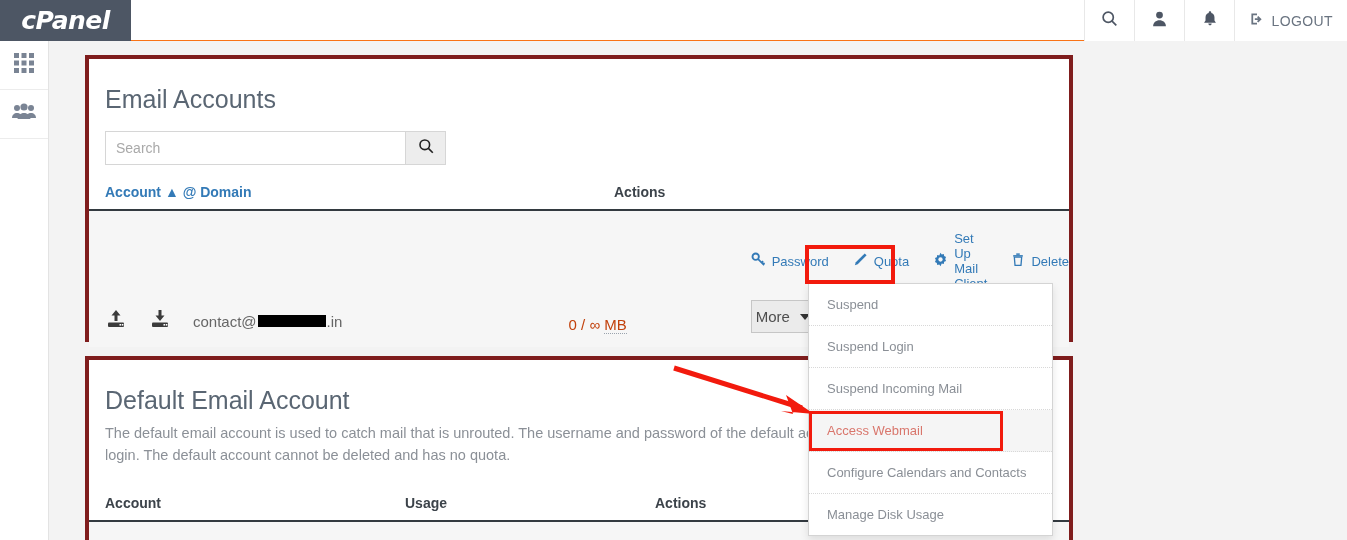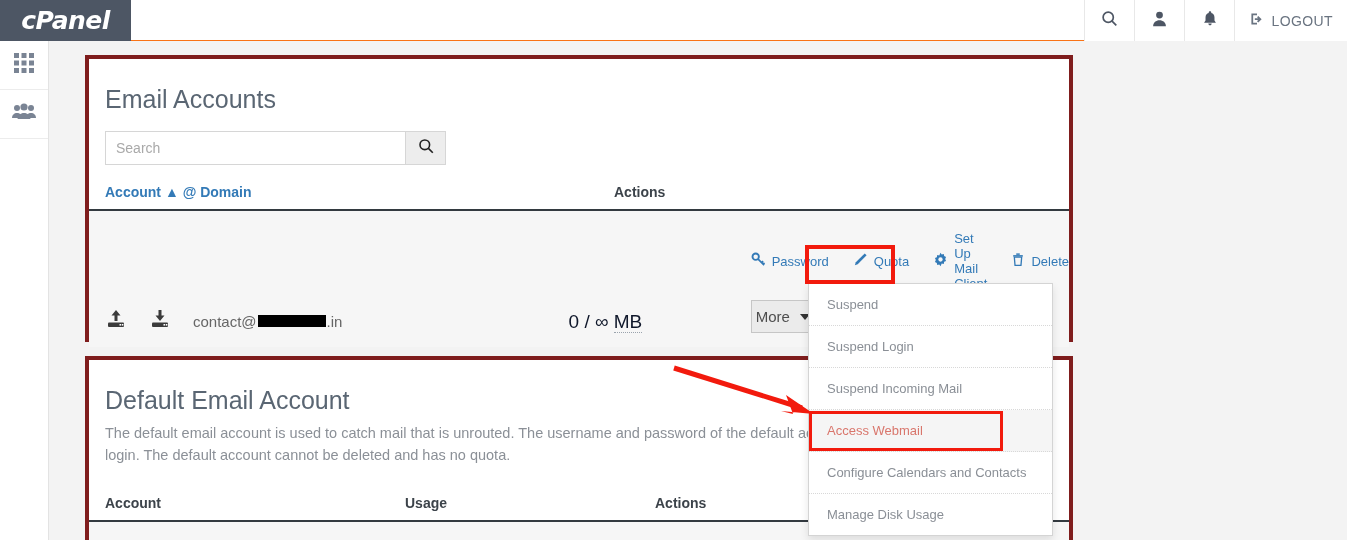--- a/index.html
+++ b/index.html
@@ -86,21 +86,21 @@
   .col-usage   { width: 200px; }
   .col-actions { flex: 1; }
 
   .trow {
     display: flex; align-items: flex-end; background: #f6f6f6;
     padding: 12px 0 14px 16px; min-height: 86px;
   }
   .cell-acct { width: 509px; display: flex; align-items: center; gap: 22px; padding-top: 16px; }
   .acct-text { font-size: 15px; color: #666; display: flex; align-items: center; }
   .redacted { display: inline-block; width: 68px; height: 12px; background: #000; margin: 0 1px; }
-  .cell-usage { width: 200px; font-size: 19px; color: #0f172a; padding-top: 18px; }
+  .cell-usage { width: 200px; font-size: 15px; color: #c2410c; padding-top: 18px; }
   .dotted { border-bottom: 1px dotted #9aa3ad; }
   .cell-actions { flex: 1; padding-top: 2px; }
 
   .act-row { display: flex; gap: 24px; align-items: center; padding-top: 6px; }
   .act {
     display: flex; align-items: center; gap: 6px; color: #337ab7;
     font-size: 13px; cursor: pointer;
   }
 
   .more-wrap { position: relative; margin-top: 9px; display: inline-block; }

